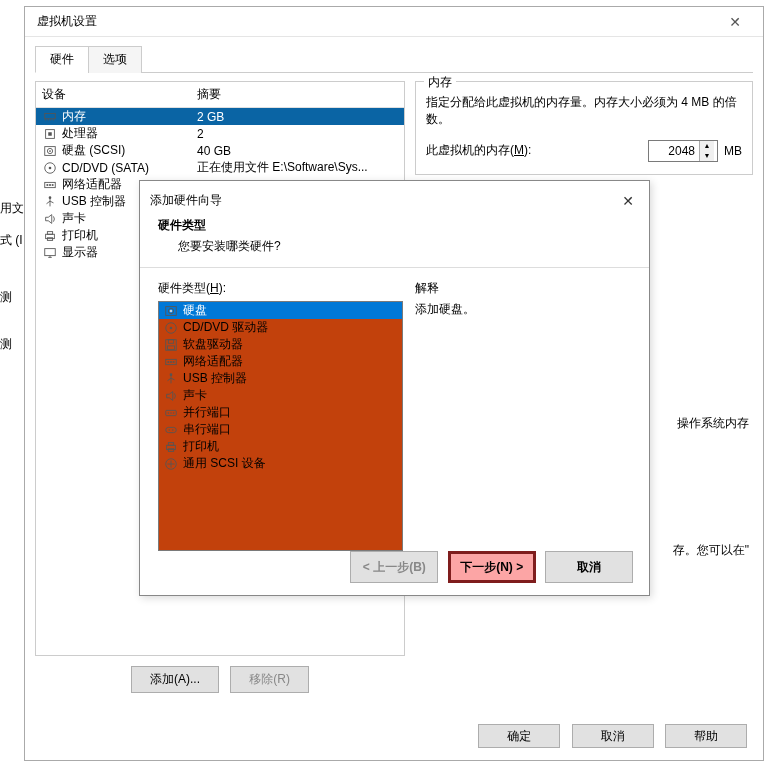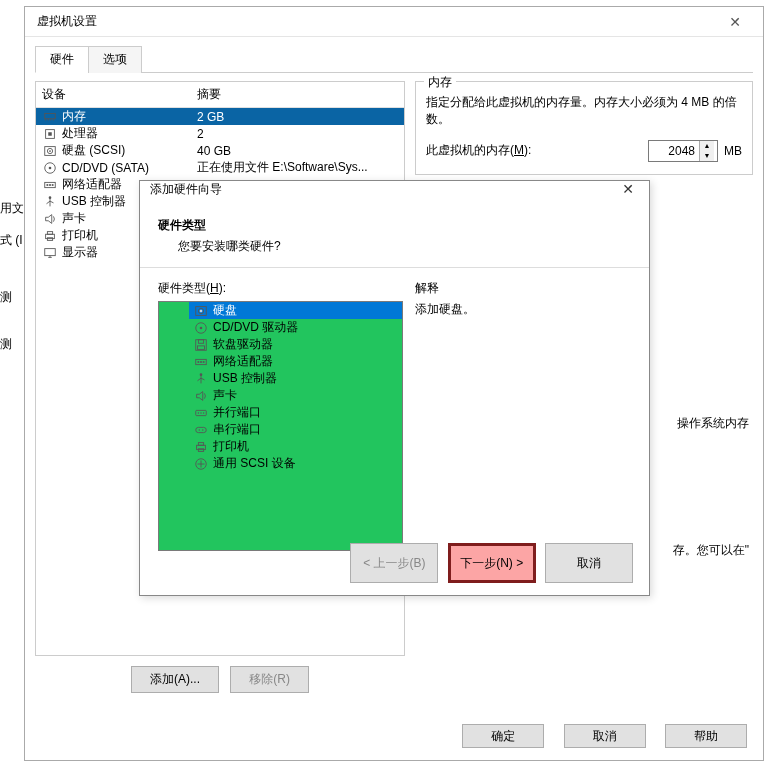--- a/index.html
+++ b/index.html
@@ -48,39 +48,39 @@
 .spinner input { border: none; width: 50px; text-align: right; padding-right: 4px; height: 100%; outline: none; }
 .spinner-arrows { display: flex; flex-direction: column; border-left: 1px solid #aaa; }
 .spinner-arrows span { font-size: 7px; height: 10px; width: 14px; line-height: 10px; text-align: center; background: #f0f0f0; }
 .unit { margin-left: 6px; }
 
 .right-fragment { margin-top: 240px; text-align: right; color: #000; padding-right: 4px; }
 .right-fragment div { margin-bottom: 110px; }
 
 
 .main-buttons { position: absolute; bottom: 12px; right: 16px; }
-.main-buttons button { width: 82px; height: 24px; margin-left: 16px; background: #e1e1e1; border: 1px solid #adadad; }
+.main-buttons button { width: 82px; height: 24px; margin-left: 8px; background: #e1e1e1; border: 1px solid #adadad; }
 
 
 .wizard { position: absolute; left: 139px; top: 180px; width: 511px; height: 416px; background: #fff; border: 1px solid #888; box-shadow: 2px 2px 8px rgba(0,0,0,0.15); }
-.wiz-title { height: 28px; display: flex; align-items: flex-start; padding: 0 6px 0 10px; }
+.wiz-title { height: 28px; display: flex; align-items: flex-end; padding: 0 6px 0 10px; }
 .wiz-title-text { flex: 1; }
 .wiz-close { width: 30px; text-align: center; font-size: 14px; color: #333; }
 .wiz-header { padding: 8px 18px 12px 18px; border-bottom: 1px solid #ddd; }
 .wiz-header-main { font-weight: bold; margin-bottom: 4px; }
 .wiz-header-sub { margin-left: 20px; }
 .wiz-body { display: flex; padding: 12px 18px; height: 290px; }
 .wiz-left { width: 245px; }
 .wiz-label { margin-bottom: 4px; }
-.wiz-list { border: 1px solid #7a7a7a; height: 250px; overflow: auto; background: #22c55e; padding-left: 30px; }
+.wiz-list { border: 1px solid #7a7a7a; height: 250px; overflow: auto; background: #c2410c; }
 .wiz-item { display: flex; align-items: center; padding: 1px 4px; height: 17px; }
 .wiz-item.selected { background: #0078d7; color: #fff; }
 .wiz-right { flex: 1; margin-left: 12px; }
 .wiz-footer { position: absolute; bottom: 12px; right: 16px; }
-.wiz-footer button { width: 88px; height: 40px; margin-left: 6px; background: #e1e1e1; border: 1px solid #adadad; }
+.wiz-footer button { width: 88px; height: 32px; margin-left: 6px; background: #e1e1e1; border: 1px solid #adadad; font-weight: bold; }
 .wiz-footer button.disabled { color: #888; }
 .wiz-footer button.primary { border: 3px solid #7f1d1d; background: #fca5a5; }
 
 .ul { text-decoration: underline; }
 svg { display: block; }
 </style>
 </head>
 <body>
 
 <svg width="0" height="0" style="position:absolute">

